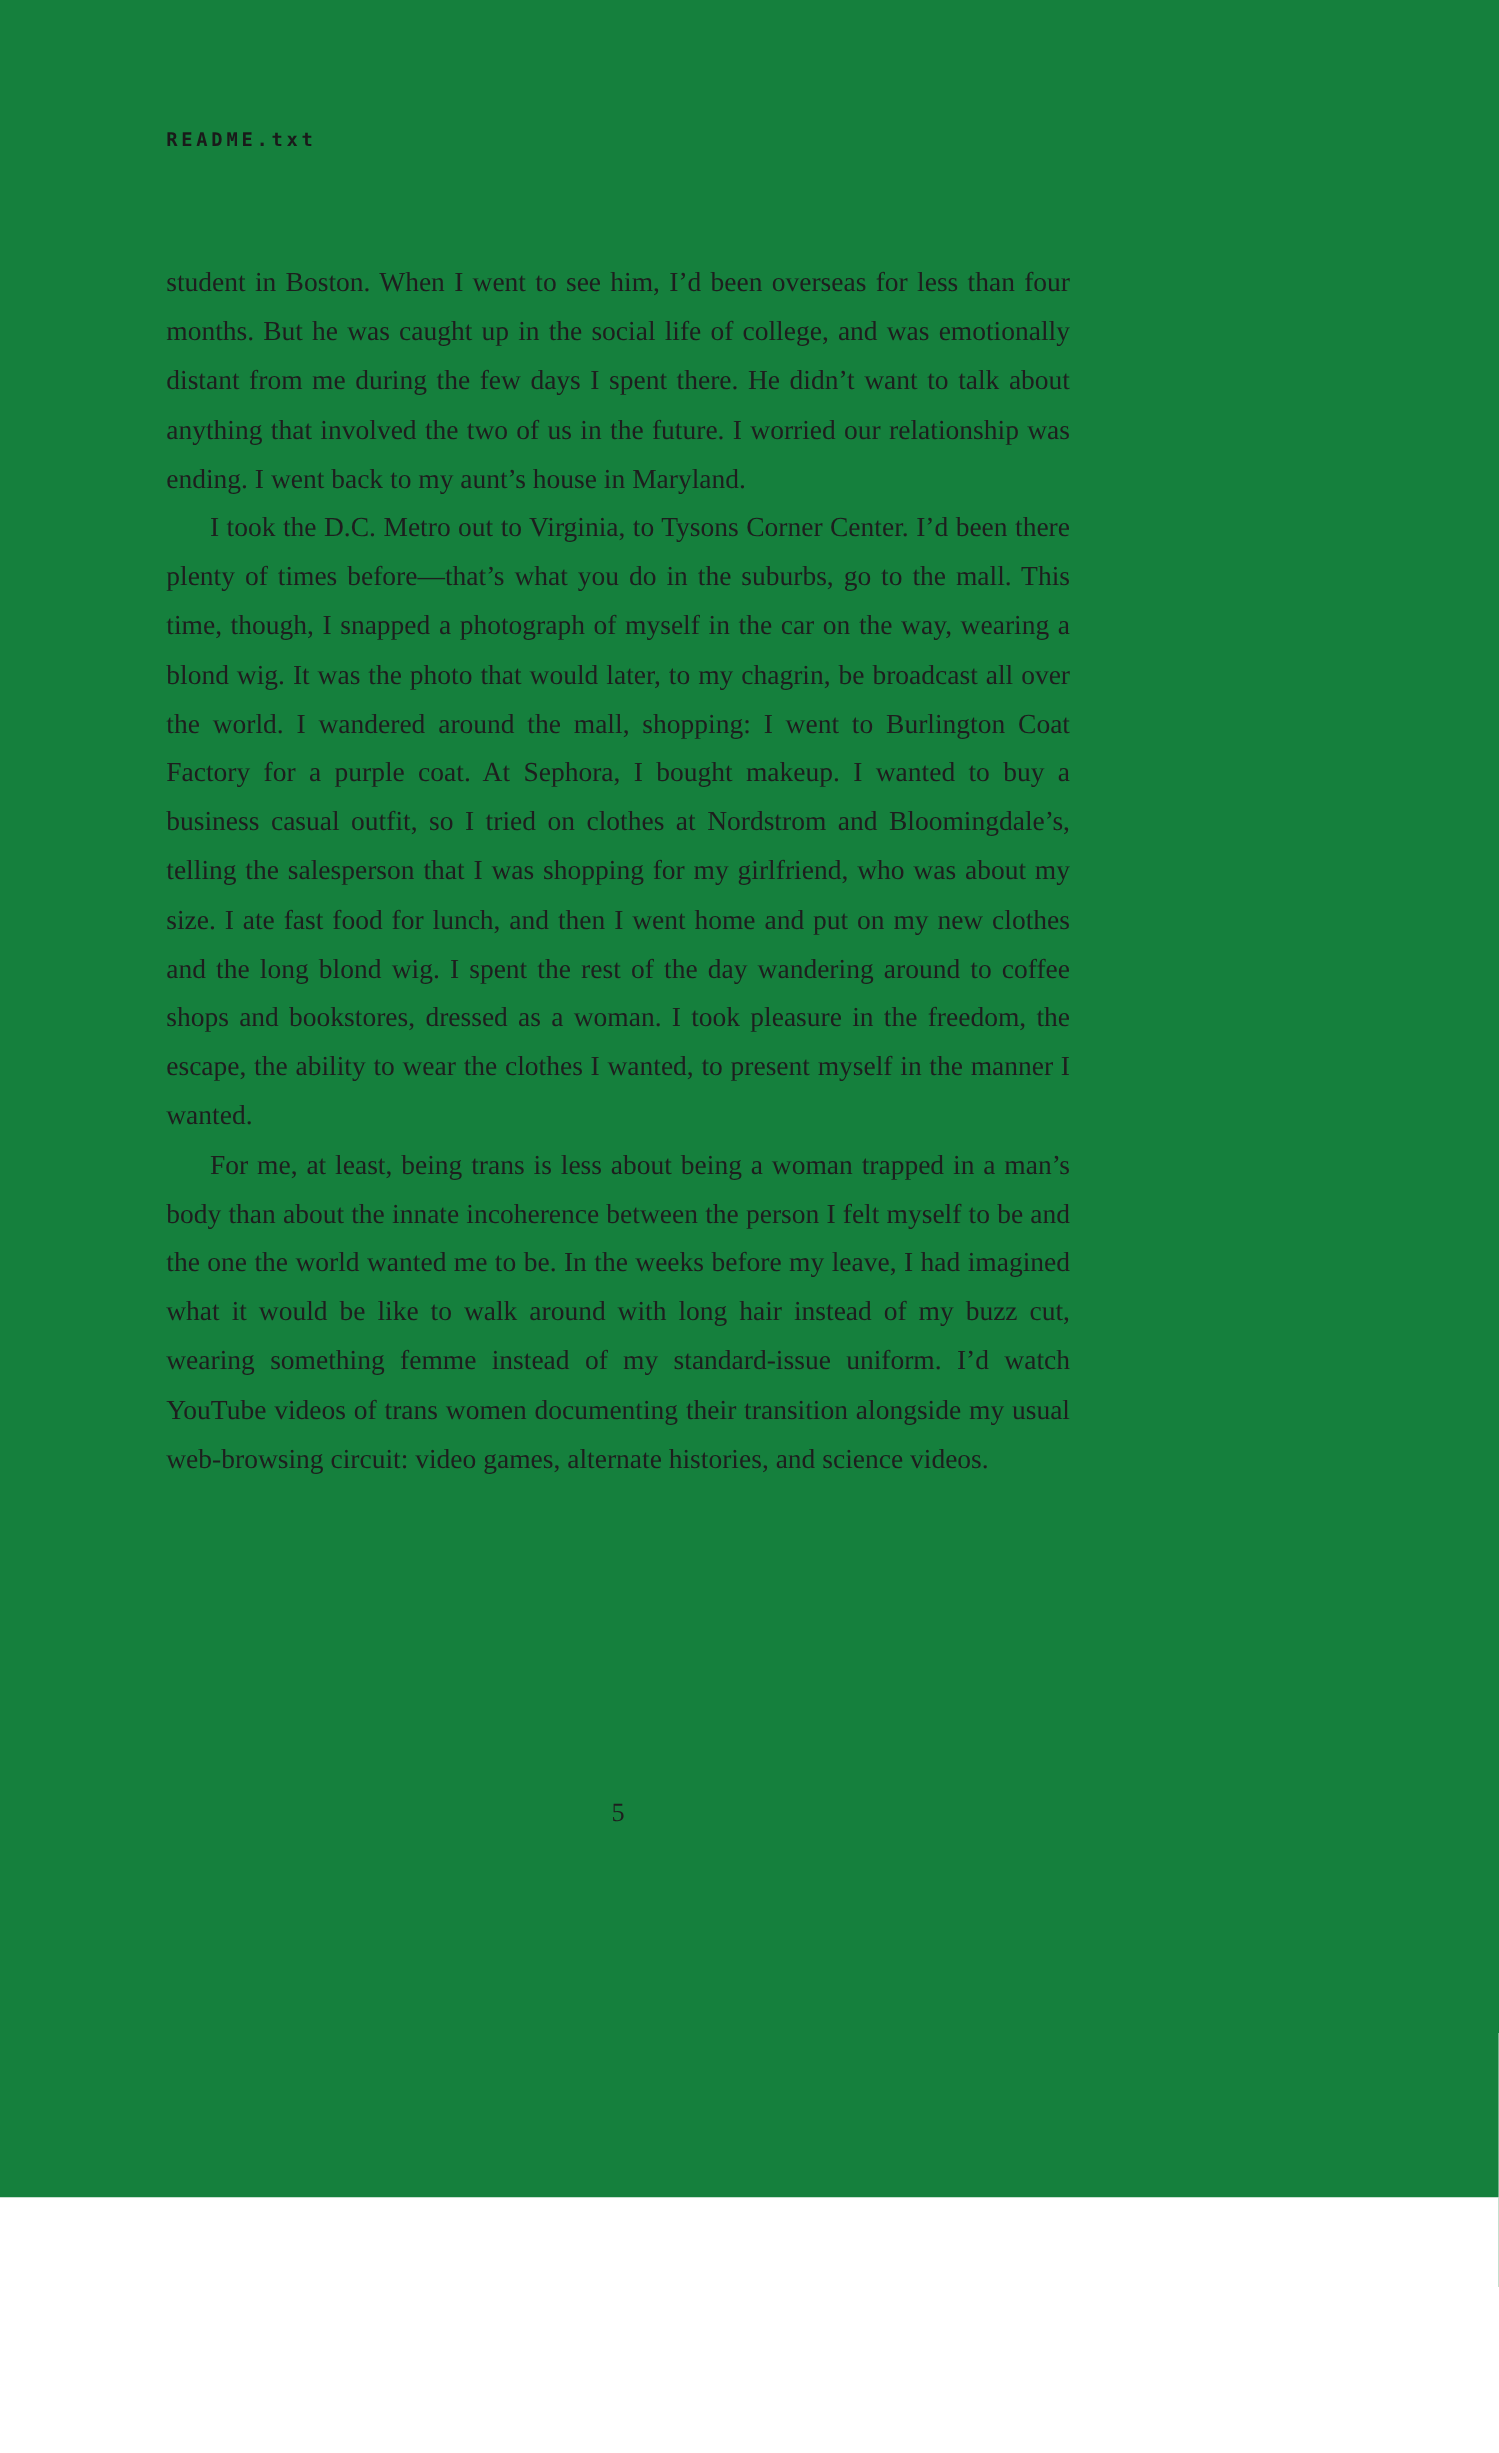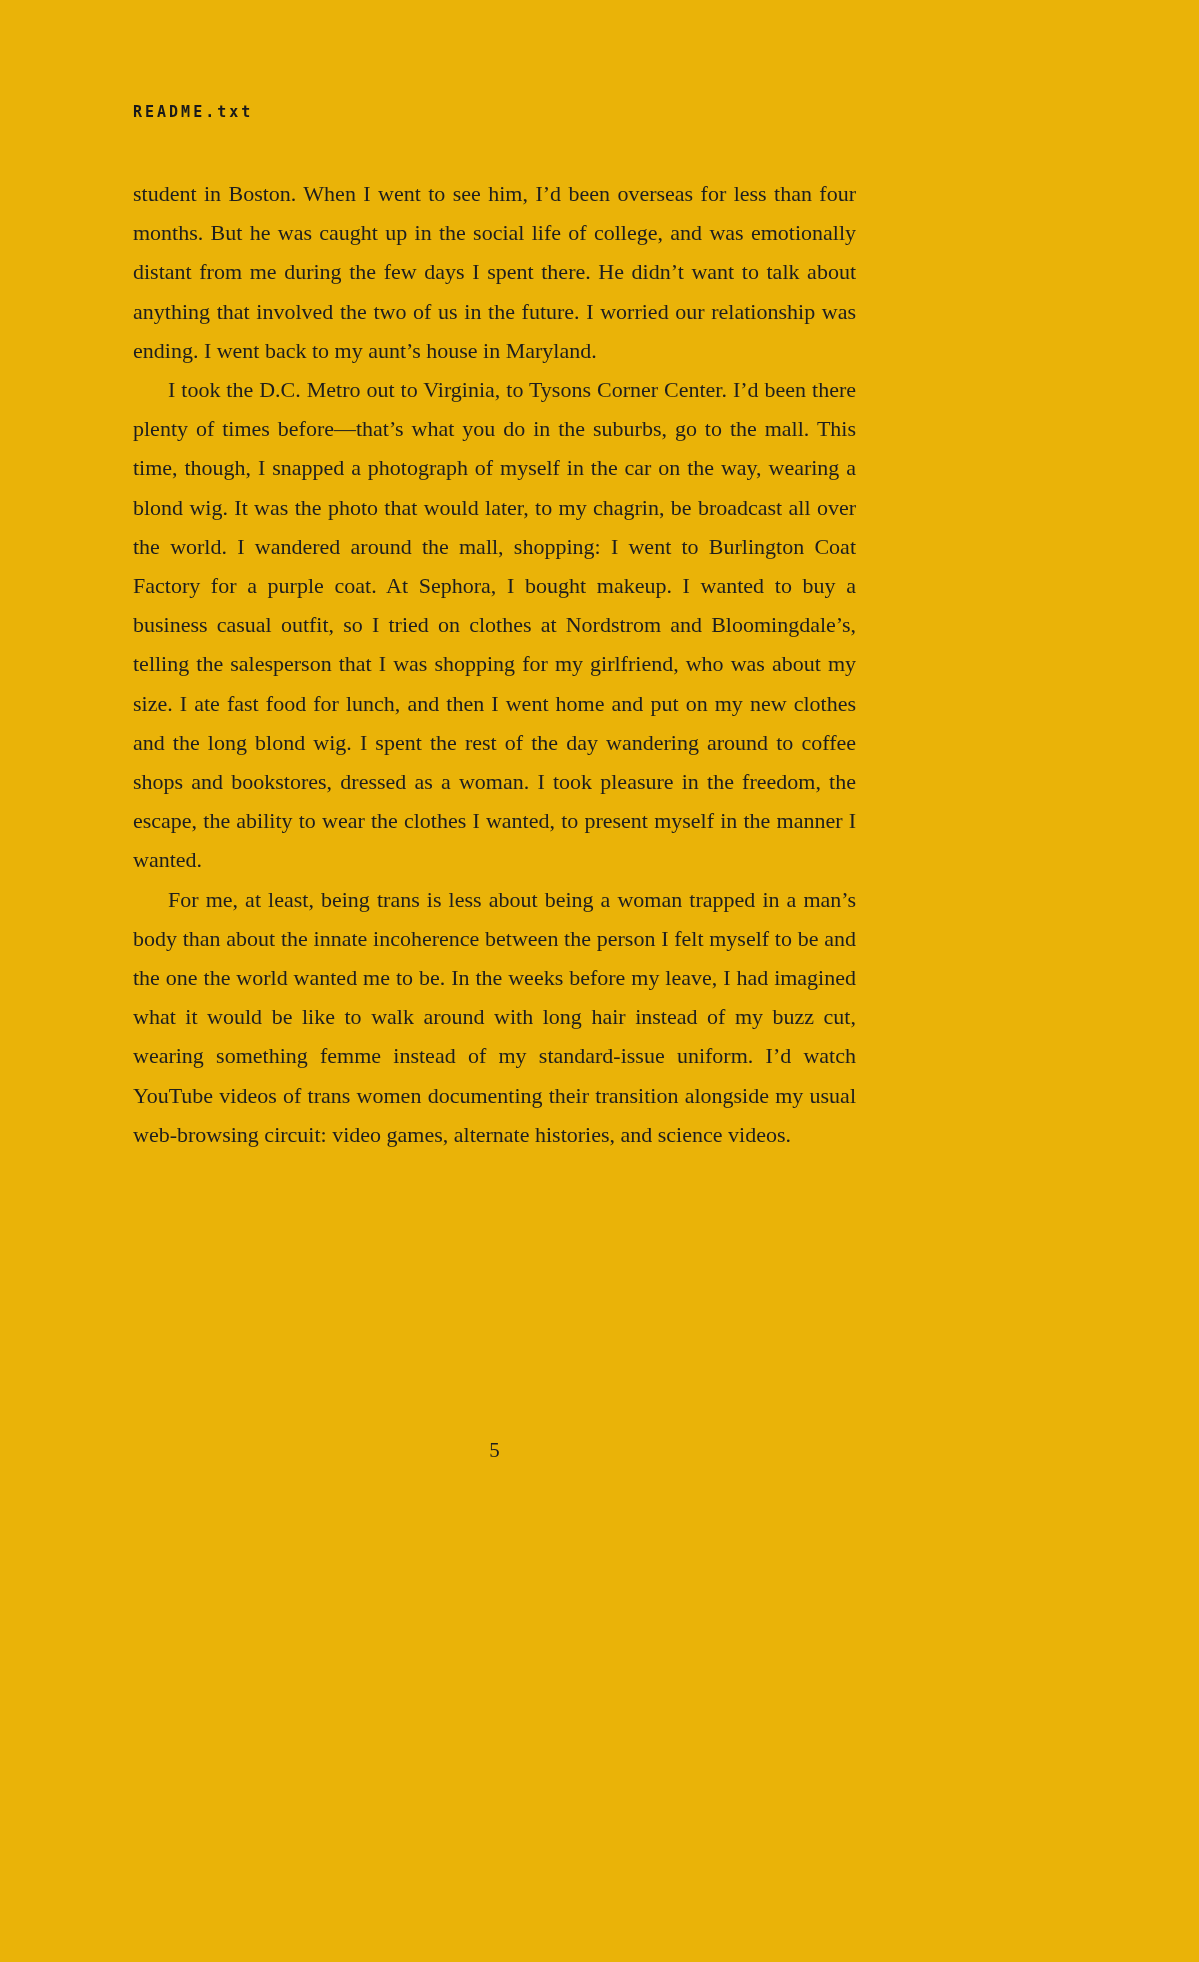--- a/index.html
+++ b/index.html
@@ -3,22 +3,22 @@
 <meta charset="utf-8">
 <style>
   html, body {
     margin: 0;
     padding: 0;
     background: #ffffff;
   }
   .page {
     position: relative;
     width: 1199px;
-    height: 1962px;
-    background: #eab308;
+    height: 1758px;
+    background: #15803d;
     overflow: hidden;
     font-family: "Liberation Serif", serif;
     color: #1e1e1e;
   }
   .running-header {
     position: absolute;
     left: 133px;
     top: 103px;
     font-family: "DejaVu Sans Mono", monospace;
     font-size: 15px;
@@ -36,20 +36,21 @@
     text-align: justify;
     hyphens: none;
   }
   .para {
     margin: 0;
     padding: 0;
     text-indent: 35px;
   }
   .para.no-indent {
     text-indent: 0;
+    margin-top: 32px;
   }
   .page-number {
     position: absolute;
     left: 133px;
     top: 1438px;
     width: 723px;
     text-align: center;
     font-size: 21px;
     color: #1e1e1e;
   }

